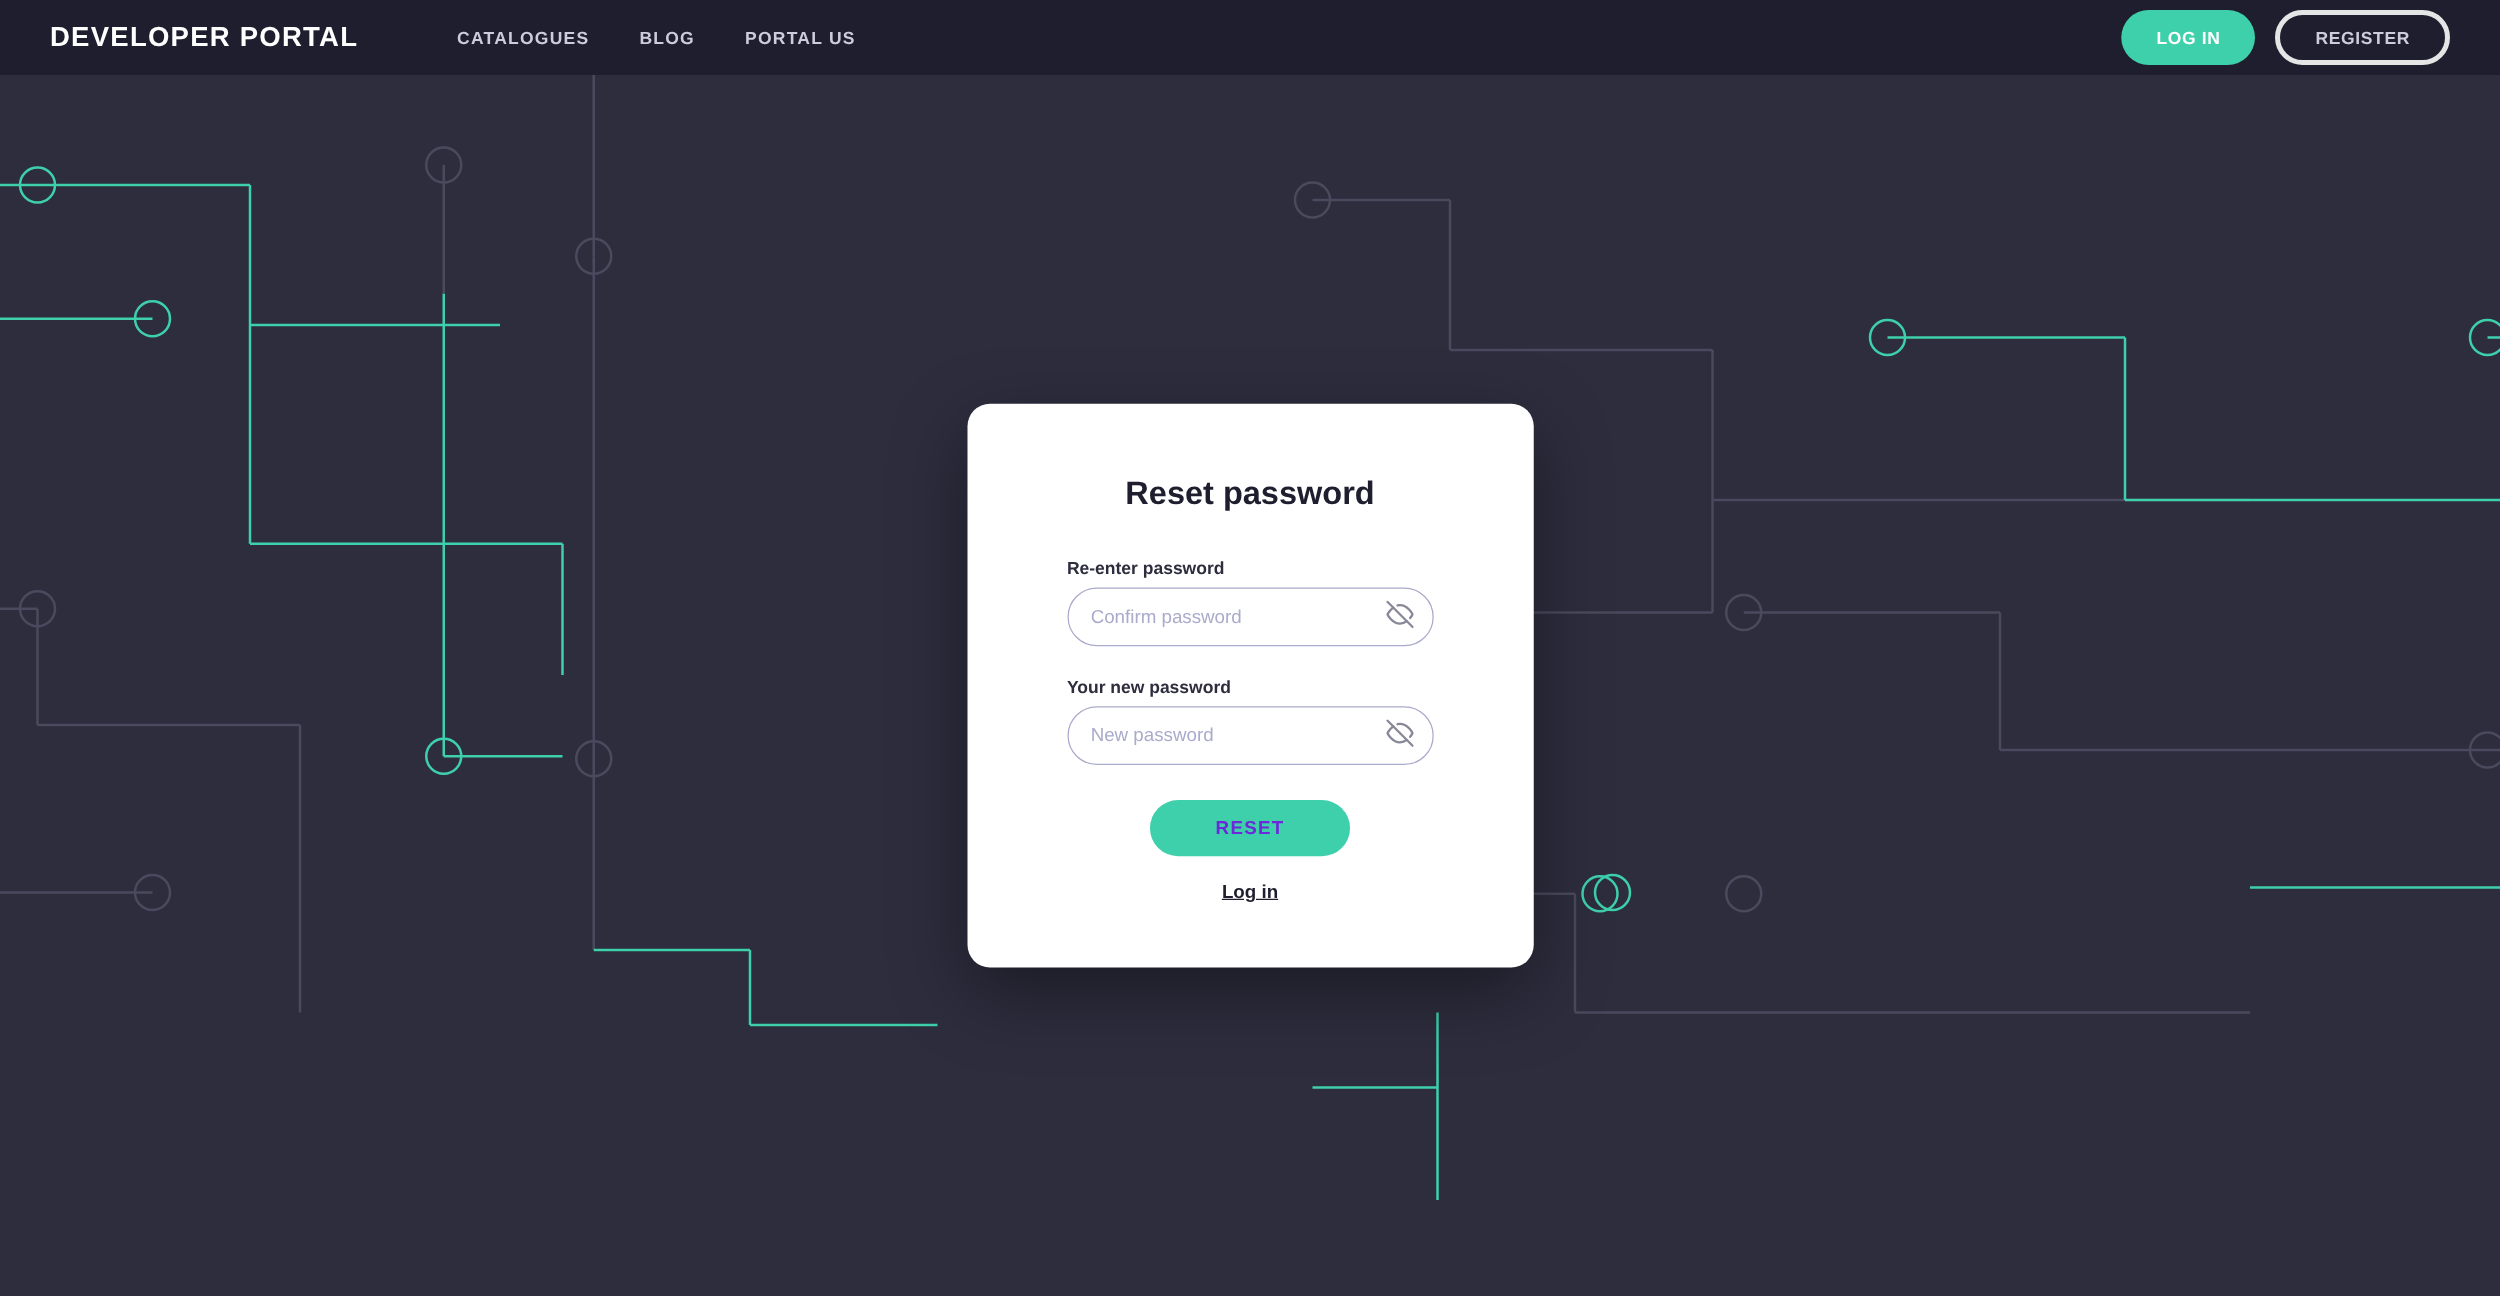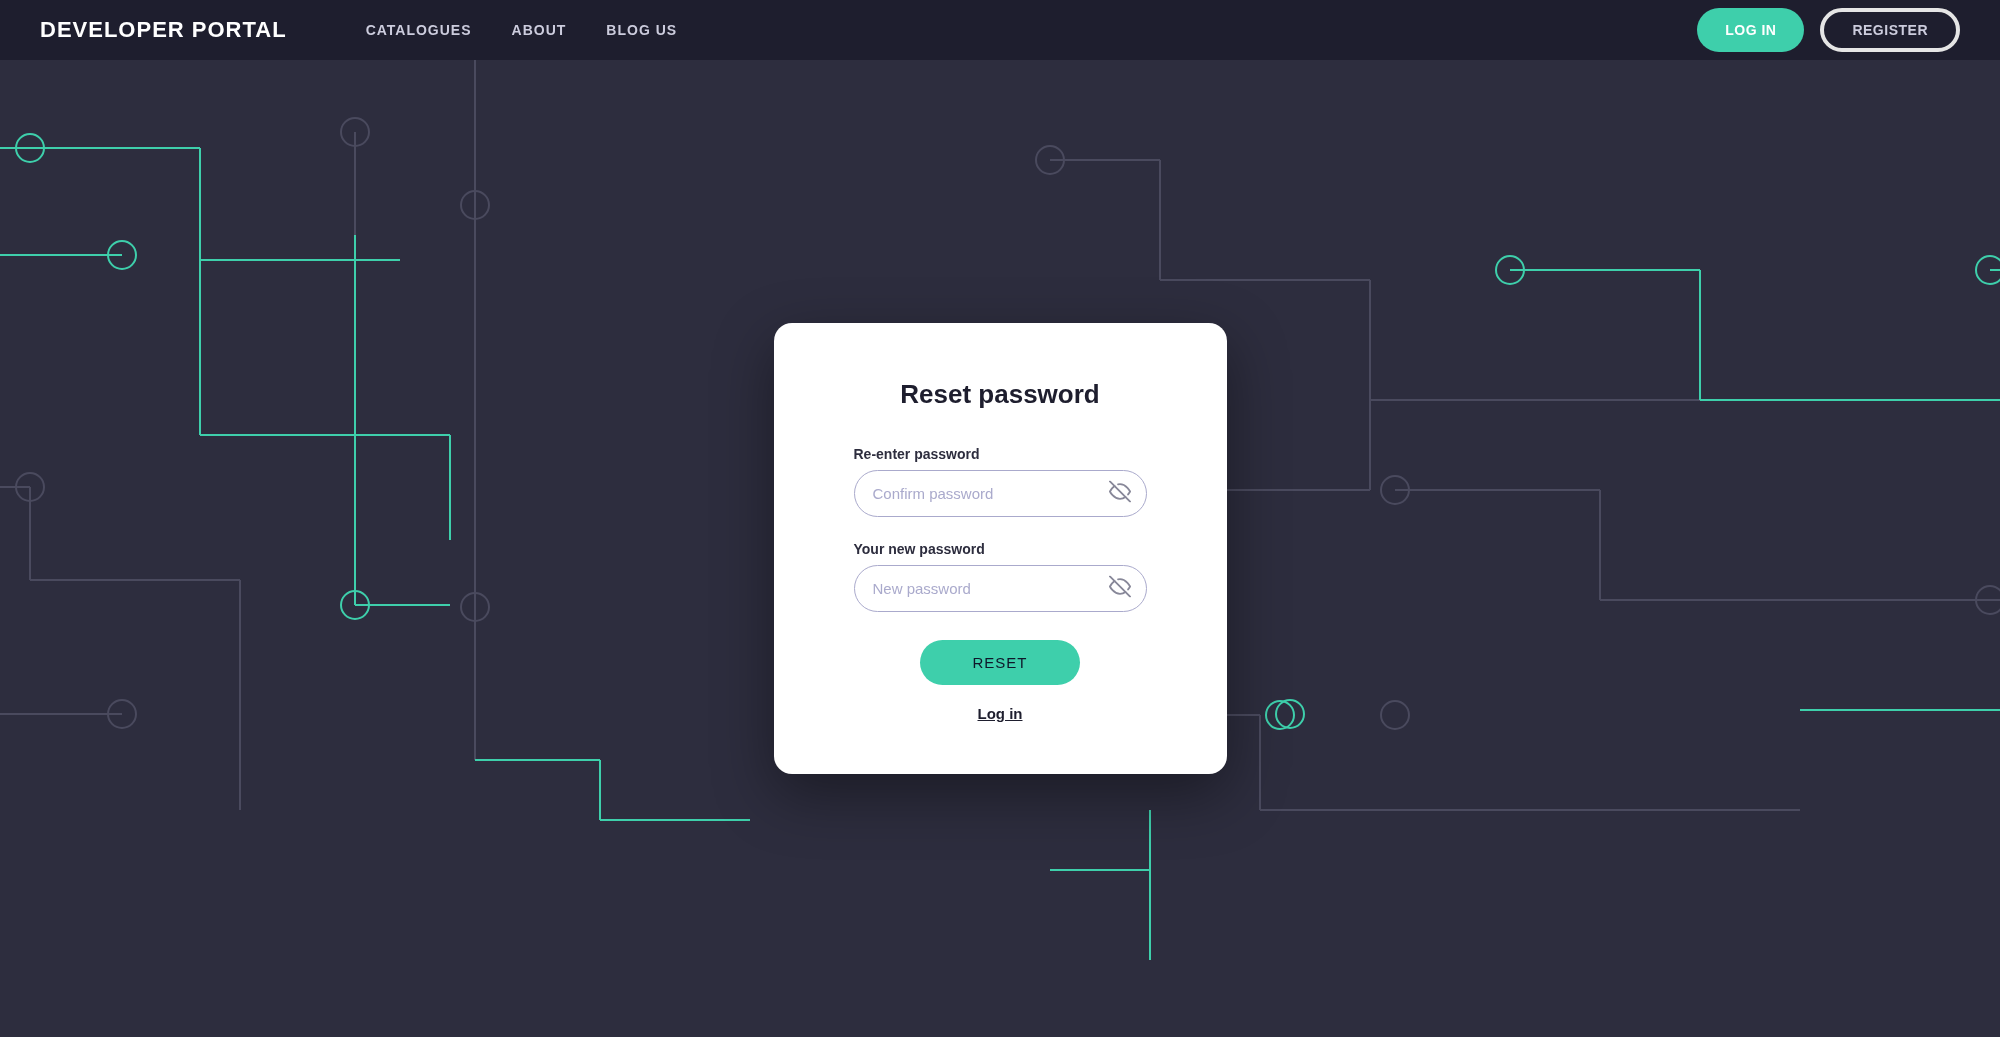--- a/index.html
+++ b/index.html
@@ -158,26 +158,26 @@
       cursor: pointer;
       color: #888899;
       font-size: 18px;
     }
 
     .btn-reset {
       display: block;
       width: 160px;
       margin: 28px auto 20px;
       background: #3ecfab;
-      color: #0f172a;
+      color: #6d28d9;
       border: none;
       border-radius: 28px;
       padding: 14px 0;
       font-size: 15px;
-      font-weight: 400;
+      font-weight: 700;
       letter-spacing: 1px;
       cursor: pointer;
       text-align: center;
     }
 
     .modal-footer-link {
       display: block;
       text-align: center;
       font-size: 15px;
       font-weight: 600;
@@ -186,22 +186,22 @@
       cursor: pointer;
     }
   </style>
 </head>
 <body>
 
 <nav>
   <span class="nav-logo">DEVELOPER PORTAL</span>
   <div class="nav-links">
     <a class="nav-link">CATALOGUES</a>
-    <a class="nav-link">ABOUT</a>
-    <a class="nav-link">BLOG US</a>
+    <a class="nav-link">BLOG</a>
+    <a class="nav-link">PORTAL US</a>
   </div>
   <div class="nav-actions">
     <button class="btn-login">LOG IN</button>
     <button class="btn-register">REGISTER</button>
   </div>
 </nav>
 
 <svg class="circuit-canvas" viewBox="0 0 2000 977" preserveAspectRatio="xMidYMid slice" xmlns="http://www.w3.org/2000/svg">
 
   <line x1="0" y1="88" x2="200" y2="88" stroke="#3ecfab" stroke-width="2"></line>

